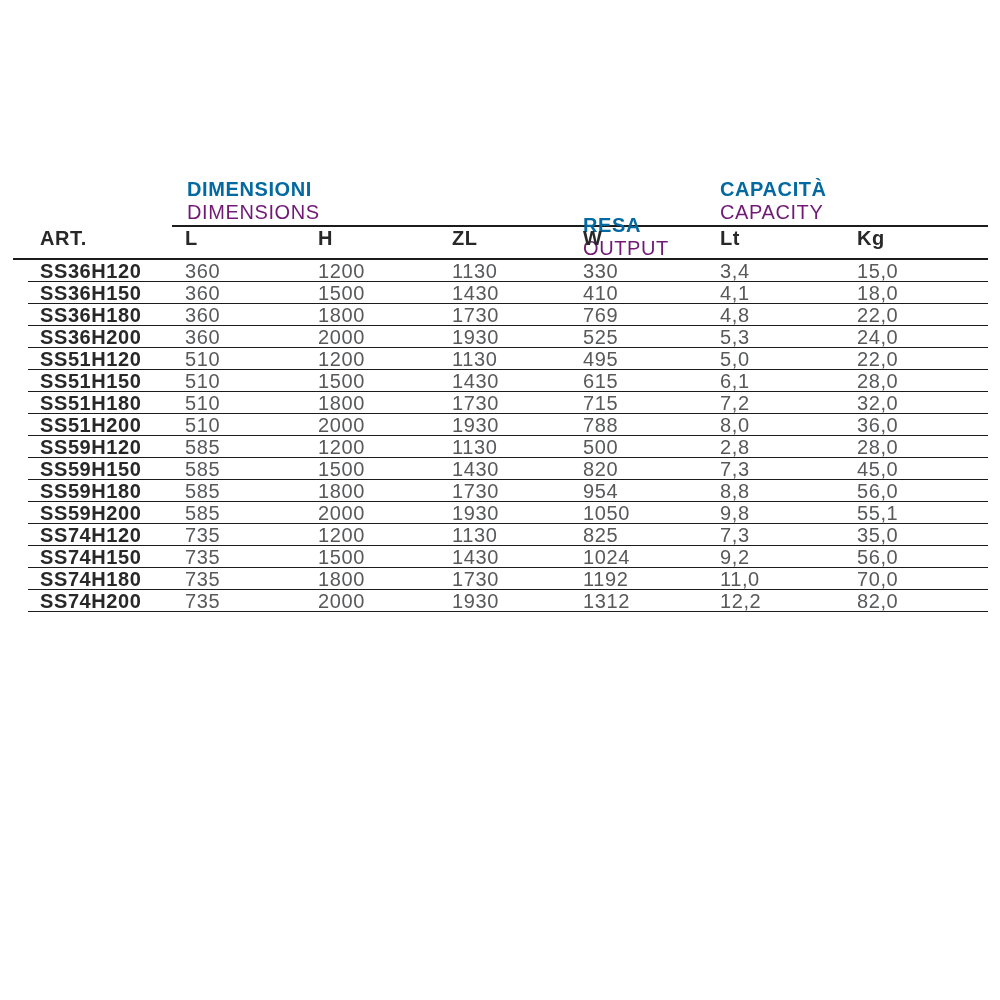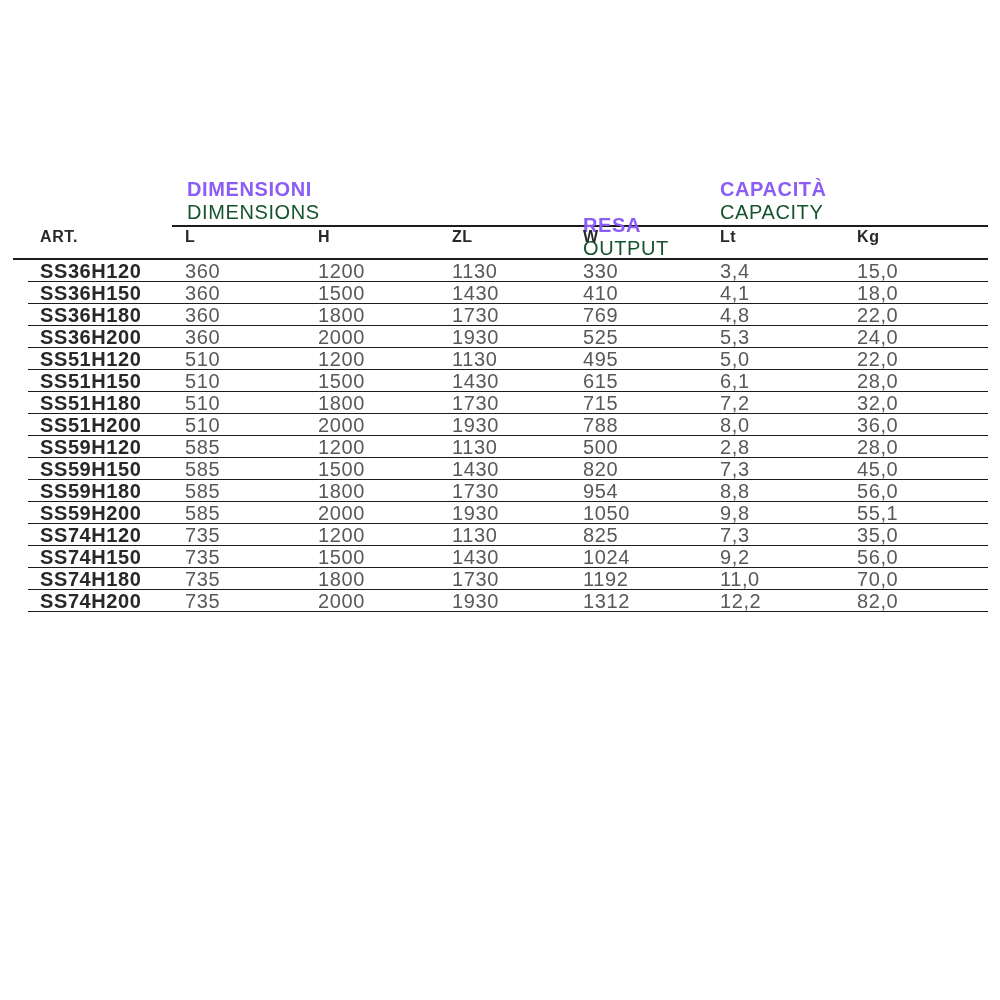--- a/index.html
+++ b/index.html
@@ -29,44 +29,44 @@
 
   .group-row { height: 50px; }
   .group-cell { padding-top: 3px; }
   .group-cell.dim { grid-column: 2 / span 3; padding-left: 2px; }
   .group-cell.resa { grid-column: 5; margin-top: 36px; }
   .group-cell.cap { grid-column: 6; }
   .group-cell.peso { grid-column: 7; }
   .g-it {
     font-size: 20px;
     font-weight: bold;
-    color: #8b5cf6;
+    color: #0369a1;
     letter-spacing: 0.6px;
     line-height: 23px;
   }
   .g-en {
     font-size: 20px;
     font-weight: normal;
-    color: #14532d;
+    color: #701a75;
     letter-spacing: 0.6px;
     line-height: 22px;
   }
 
   .group-underline {
     border-top: 2px solid #1c1c1c;
     margin-left: 159px;
   }
 
   .header-row {
     height: 33px;
     border-bottom: 2px solid #1c1c1c;
     align-items: end;
   }
   .header-cell {
-    font-size: 16px;
+    font-size: 20px;
     font-weight: bold;
     color: #282828;
     letter-spacing: 0.6px;
     padding-bottom: 12px;
   }
   .header-cell.art { padding-left: 27px; }
 
   .data-row {
     display: grid;
     grid-template-columns: 157px 133px 134px 131px 137px 137px 131px;

